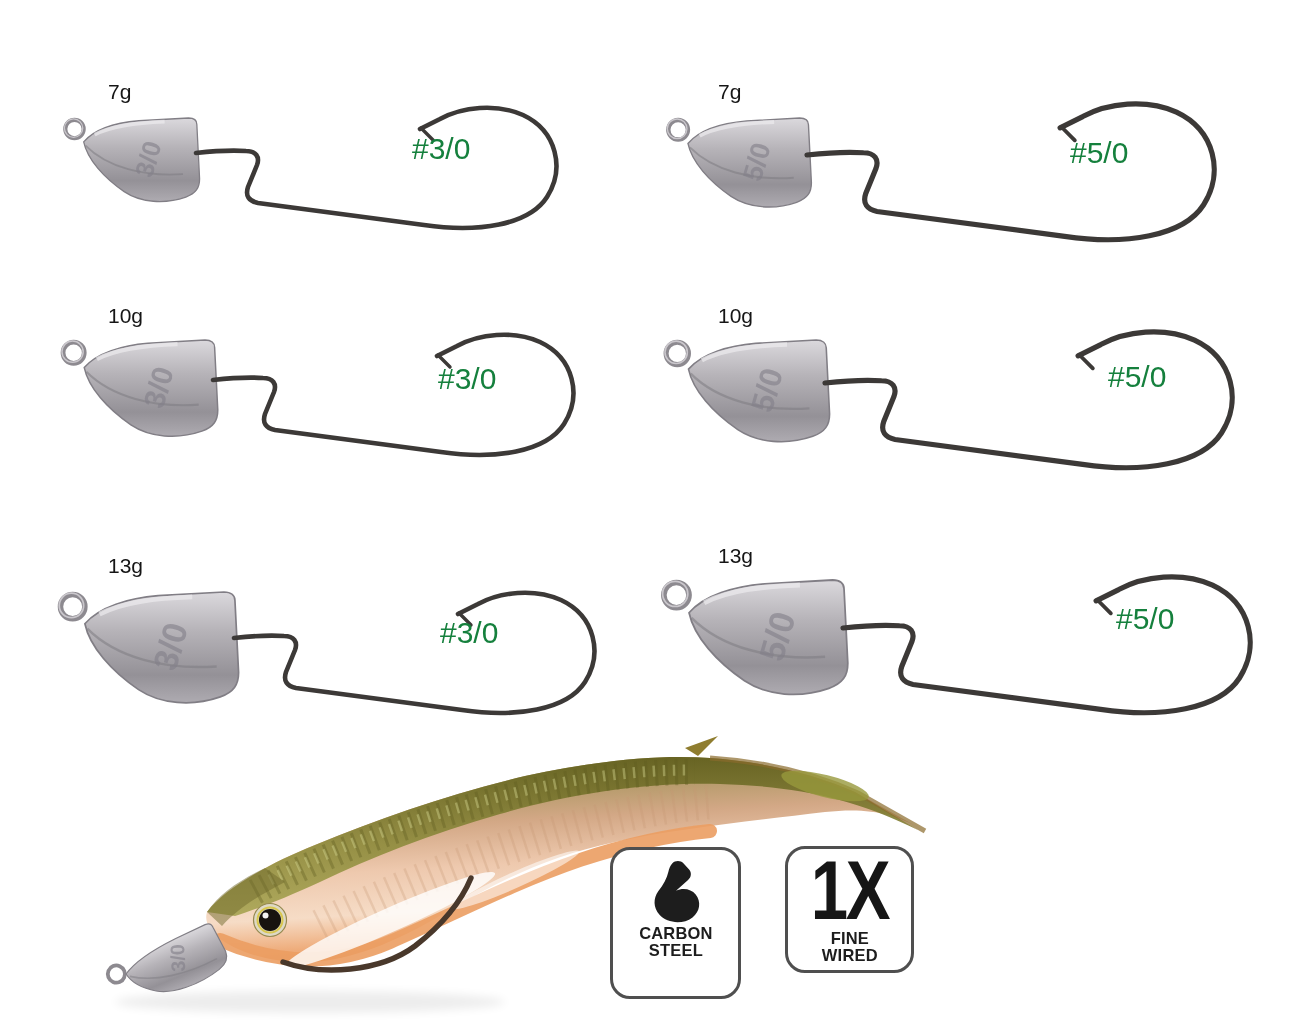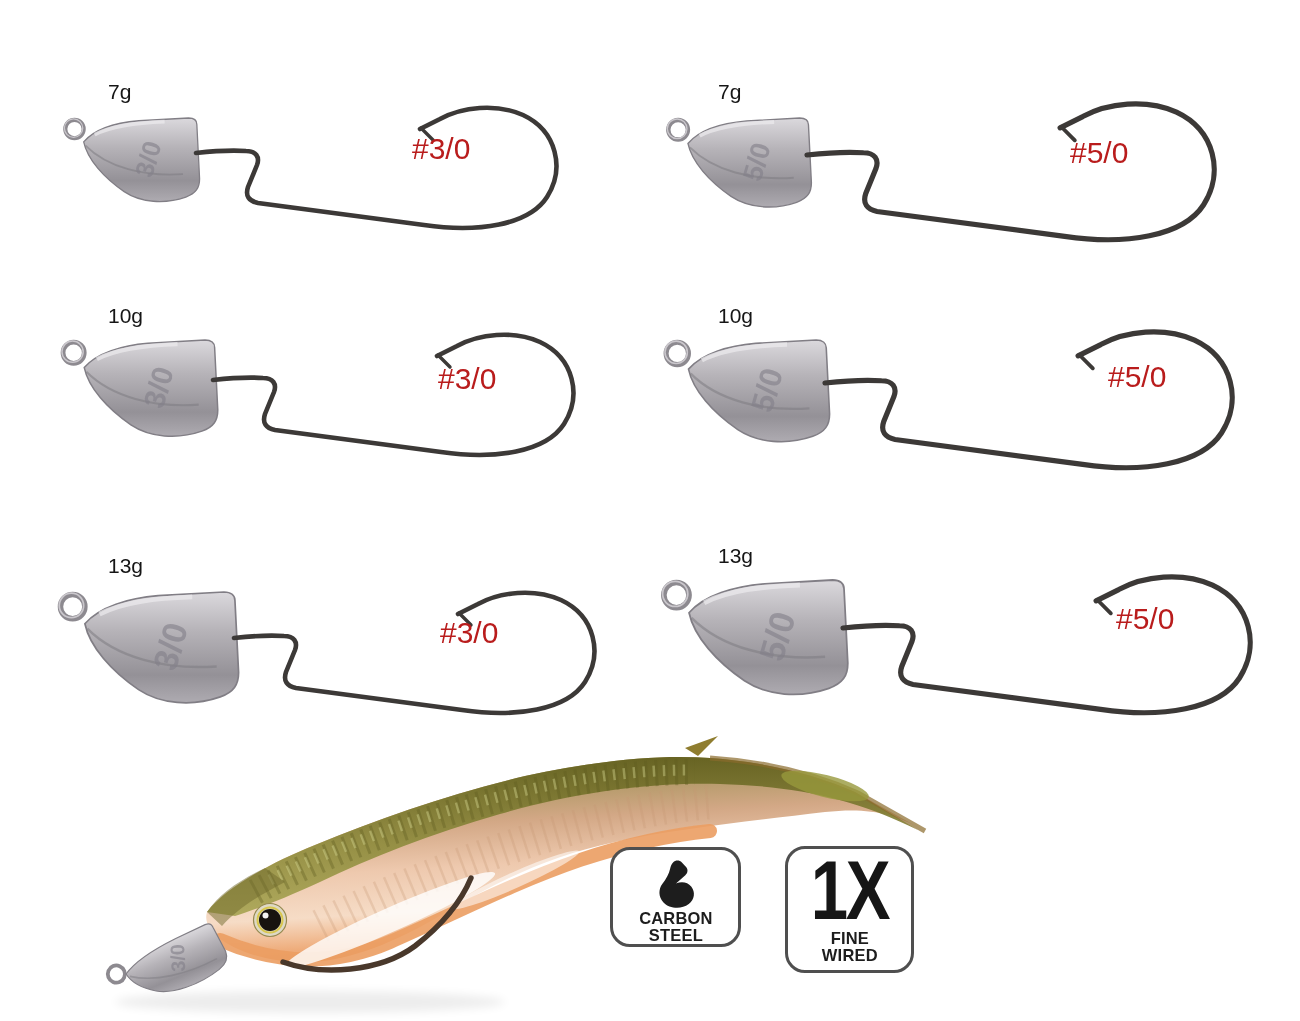--- a/index.html
+++ b/index.html
@@ -1,21 +1,21 @@
 <!DOCTYPE html>
 <html><head>
 <meta charset="utf-8">
 <style>
   html,body{margin:0;padding:0;background:#ffffff;}
   body{font-family:"Liberation Sans",sans-serif;}
   .canvas{position:relative;width:1300px;height:1021px;background:#ffffff;overflow:hidden;}
   .unit{position:absolute;}
   .jigsvg{position:absolute;left:0;top:0;overflow:visible;}
   .wlabel{position:absolute;font-size:21px;font-weight:400;color:#161616;white-space:nowrap;}
-  .slabel{position:absolute;font-size:30px;font-weight:400;color:#b91c1c;white-space:nowrap;}
+  .slabel{position:absolute;font-size:30px;font-weight:400;color:#15803d;white-space:nowrap;}
   .luresvg{position:absolute;left:70px;top:730px;width:880px;height:291px;overflow:visible;}
   .badge{position:absolute;background:#ffffff;border:3px solid #4f4f4f;border-radius:20px;
          box-sizing:border-box;display:flex;flex-direction:column;align-items:center;}
   .badge-icon{margin-top:9px;}
   .badge-cap{font-weight:700;font-size:17px;line-height:1.0;color:#1d1d1d;text-align:center;
              letter-spacing:.2px;transform:scaleX(.97);}
   .badge-cap div{margin:0;padding:0;}
   .onex{font-weight:700;font-size:84px;line-height:.8;color:#161616;transform:scaleX(.8);
         margin-top:8px;letter-spacing:-3px;}
   .b2caps{margin-top:6px;}
@@ -207,21 +207,21 @@
     </g>
 
     <g transform="translate(200,190)">
       <circle r="16.5" fill="#ded9c6" stroke="#96894f" stroke-width="1.2"></circle>
       <circle r="12.5" fill="none" stroke="#d8c74e" stroke-width="2"></circle>
       <circle r="11" fill="#17130f"></circle>
       <circle cx="-4.5" cy="-4.5" r="3" fill="#ffffff" opacity=".95"></circle>
     </g>
   </svg>
 
-  <div class="badge" style="left:610px;top:847px;width:131px;height:100px">
+  <div class="badge" style="left:610px;top:847px;width:131px;height:152px">
     <svg class="badge-icon" width="66" height="66" viewBox="0 0 96 104">
       <path d="M42 7 C47 2 55 2 60 7 L69 17 C73 22 72 29 67 33 L48 50 C59 45 72 47 79 56 C88 67 86 83 74 92 C58 104 34 101 22 88 C12 77 12 62 20 51 C28 41 34 30 36 20 C37 15 39 10 42 7 Z" fill="#1d1d1d"></path>
     </svg>
     <div class="badge-cap">
       <div>CARBON</div>
       <div>STEEL</div>
     </div>
   </div>
 
   <div class="badge" style="left:785px;top:846px;width:129px;height:127px">

